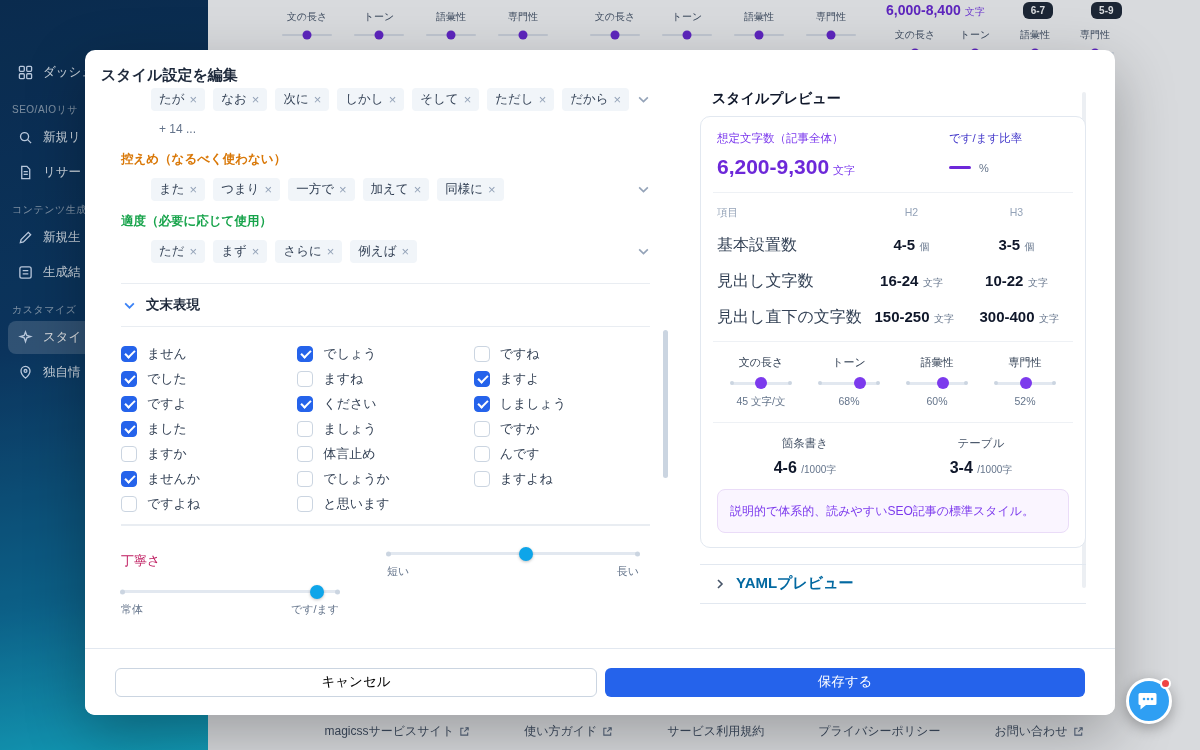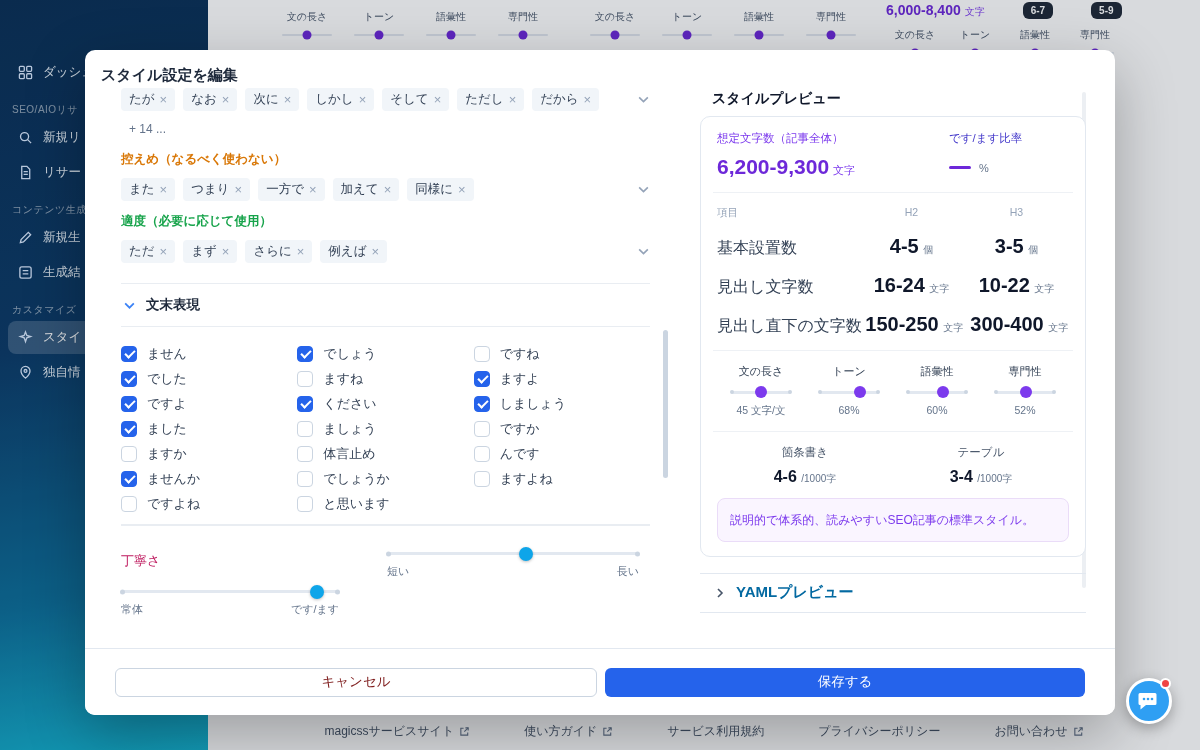--- a/index.html
+++ b/index.html
@@ -47,21 +47,21 @@
   .overlay { position:absolute; inset:0; background:rgba(15,23,42,.16); z-index:2; }
 
   
   .modal { position:absolute; left:85px; top:50px; width:1030px; height:665px; background:#fff;
     border-radius:10px; box-shadow:0 20px 60px rgba(0,0,0,.28); z-index:3; }
   .modal-title { position:absolute; left:16px; top:16px; font-size:15px; font-weight:700; color:#1e293b; }
 
   
   .form { position:absolute; left:16px; top:38px; width:557px; height:560px; overflow:hidden; padding:0 8px 0 20px; }
   .chip-row { display:flex; justify-content:space-between; align-items:flex-start; margin-bottom:12px; }
-  .chips { display:flex; flex-wrap:wrap; gap:8px; align-items:center; }
+  .chips { display:flex; flex-wrap:wrap; gap:8px; align-items:center;margin-left:30px; }
   .chip { display:inline-flex; align-items:center; gap:5px; background:#f1f5f9; border-radius:4px;
     padding:3px 8px; font-size:12.5px; color:#334155; white-space:nowrap; cursor:default; }
   .chip-x { color:#94a3b8; font-size:13px; line-height:1; cursor:pointer; }
   .chip-more { background:transparent; color:#64748b; font-size:12px; }
   .row-chevron { width:13px; height:13px; stroke:#94a3b8; margin-top:5px; flex:none; cursor:pointer; }
   .gh { font-size:12.5px; font-weight:700; margin:6px 0 10px; }
   .gh.orange { color:#d97706; }
   .gh.green { color:#16a34a; }
   .hr { border-top:1px solid #e9edf2; }
   .hr.mt { margin-top:20px; }
@@ -105,21 +105,21 @@
   .pv-ratio { width:120px; }
   .pv-ratio-label { font-size:11.5px; color:#4338ca; margin-bottom:12px; }
   .pv-ratio-line { display:inline-block; width:22px; height:3px; background:#6d28d9; border-radius:2px; vertical-align:middle;}
   .pv-ratio-unit { font-size:11px; color:#64748b; margin-left:8px; }
 
   .pvt-row { display:grid; grid-template-columns:1fr 105px 105px; align-items:baseline; margin-bottom:15px; }
   .pvt-row:last-child { margin-bottom:2px; }
   .pvt-head div { font-size:10.5px; color:#94a3b8; }
   .c { text-align:center; }
   .pvt-label { font-size:16px; color:#334155; white-space:nowrap; }
-  .pvt-val { font-size:20px; font-weight:700; color:#0f172a; }
+  .pvt-val { font-size:15px; font-weight:700; color:#0f172a; }
   .pvt-unit { font-size:10px; color:#64748b; }
 
   .pv-sliders { display:flex; }
   .pv-s { flex:1; text-align:center; }
   .pv-s-label { font-size:11px; color:#334155; margin-bottom:12px; white-space:nowrap;}
   .pv-s-track { position:relative; height:2.5px; background:#e2e8f0; border-radius:2px; margin:0 14px; cursor:pointer;}
   .pv-s-track::before, .pv-s-track::after { content:""; position:absolute; top:50%; width:4px; height:4px;
     border-radius:50%; background:#cbd5e1; transform:translateY(-50%); }
   .pv-s-track::before{left:-1px;} .pv-s-track::after{right:-1px;}
   .pv-dot { position:absolute; top:50%; width:12px; height:12px; border-radius:50%; background:#7c3aed;
@@ -138,21 +138,21 @@
   .yaml-row { margin-top:16px; border-top:1px solid #e2e8f0; border-bottom:1px solid #e2e8f0;
     height:40px; display:flex; align-items:center; gap:10px; padding:0 14px; cursor:pointer; }
   .yaml-row svg { width:12px; height:12px; stroke:#475569; }
   .yaml-label { font-size:15px; font-weight:700; color:#0369a1; }
 
   
   .modal-footer { position:absolute; left:0; right:0; bottom:0; height:67px; border-top:1px solid #e2e8f0;
     display:flex; align-items:center; gap:8px; padding:0 30px; border-radius:0 0 10px 10px; background:#fff;}
   .btn { flex:1; height:29px; border-radius:6px; font-size:13.5px; display:flex; align-items:center;
     justify-content:center; cursor:pointer; font-family:inherit; }
-  .btn-cancel { background:#fff; border:1px solid #cbd5e1; color:#7f1d1d; }
+  .btn-cancel { background:#fff; border:1px solid #cbd5e1; color:#000000; }
   .btn-save { background:#2563eb; border:none; color:#fff; }
 
   
   .chat { position:absolute; right:28px; bottom:26px; width:46px; height:46px; border-radius:50%;
     background:#2f9ff3; border:3px solid #fff; box-shadow:0 4px 14px rgba(0,0,0,.3);
     display:flex; align-items:center; justify-content:center; z-index:4; cursor:pointer; }
   .chat svg { width:24px; height:24px; }
   .chat-badge { position:absolute; right:-2px; top:-3px; width:11px; height:11px; border-radius:50%;
     background:#ef4444; border:2px solid #fff; }
 </style>

